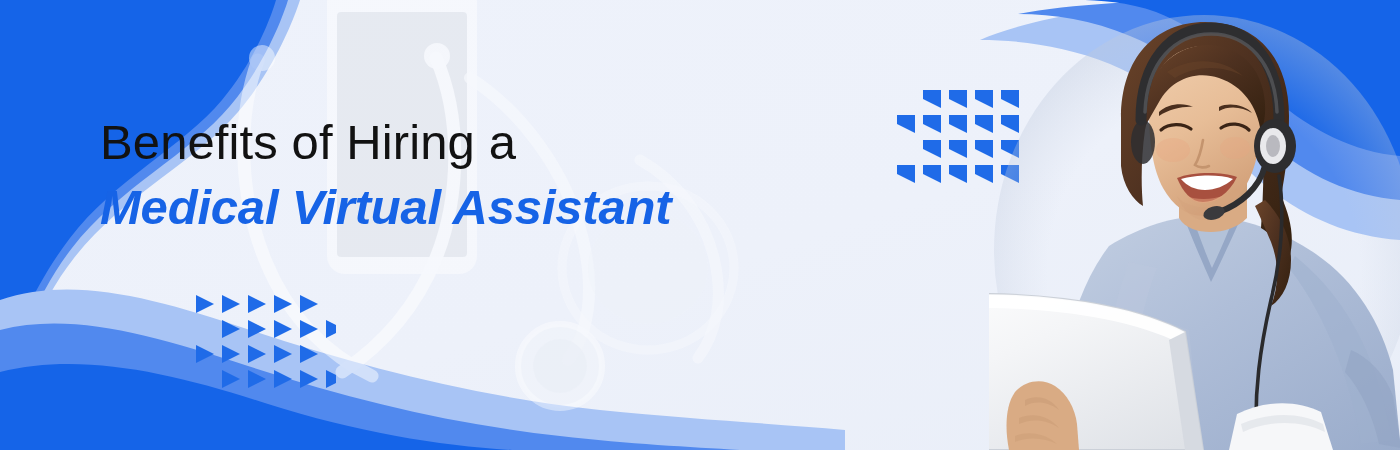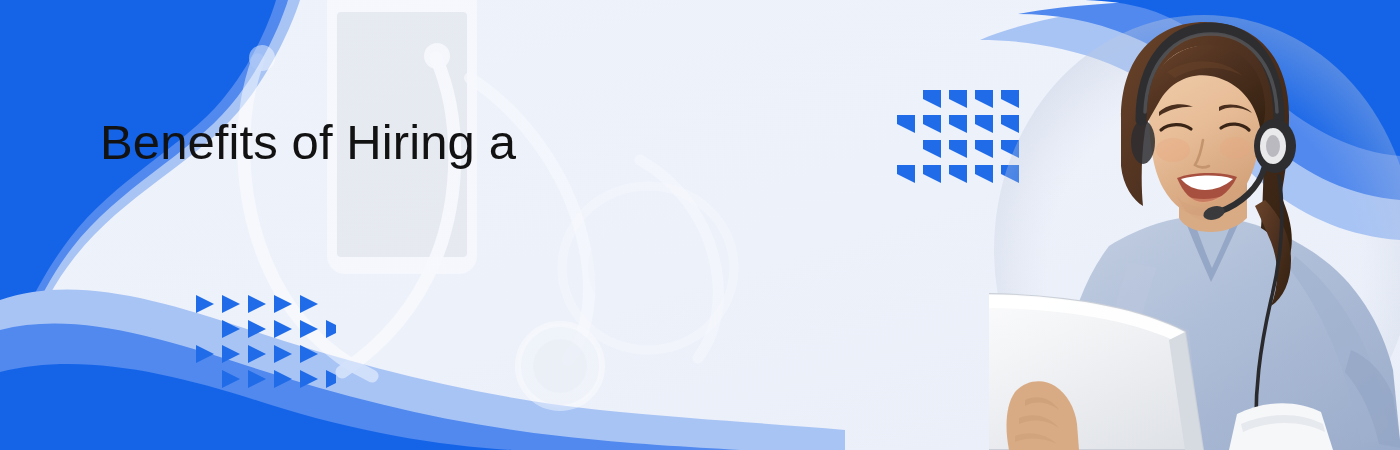--- a/index.html
+++ b/index.html
@@ -350,15 +350,16 @@
       <g>
         <path fill="#f6f7f9" d="M248,414 C276,400 308,400 332,412 L344,450 L240,450 Z"></path>
         <path fill="#e2e5ea" opacity="0.8" d="M252,424 C280,412 310,412 334,424 L336,432
                  C312,420 280,420 254,432 Z"></path>
       </g>
     </g>
   </svg>
 
   <div id="headline">
     <span class="line1">Benefits of Hiring a</span>
+    <span class="line2">Medical Virtual Assistant</span>
   </div>
 
 </div>
 
 </body></html>

